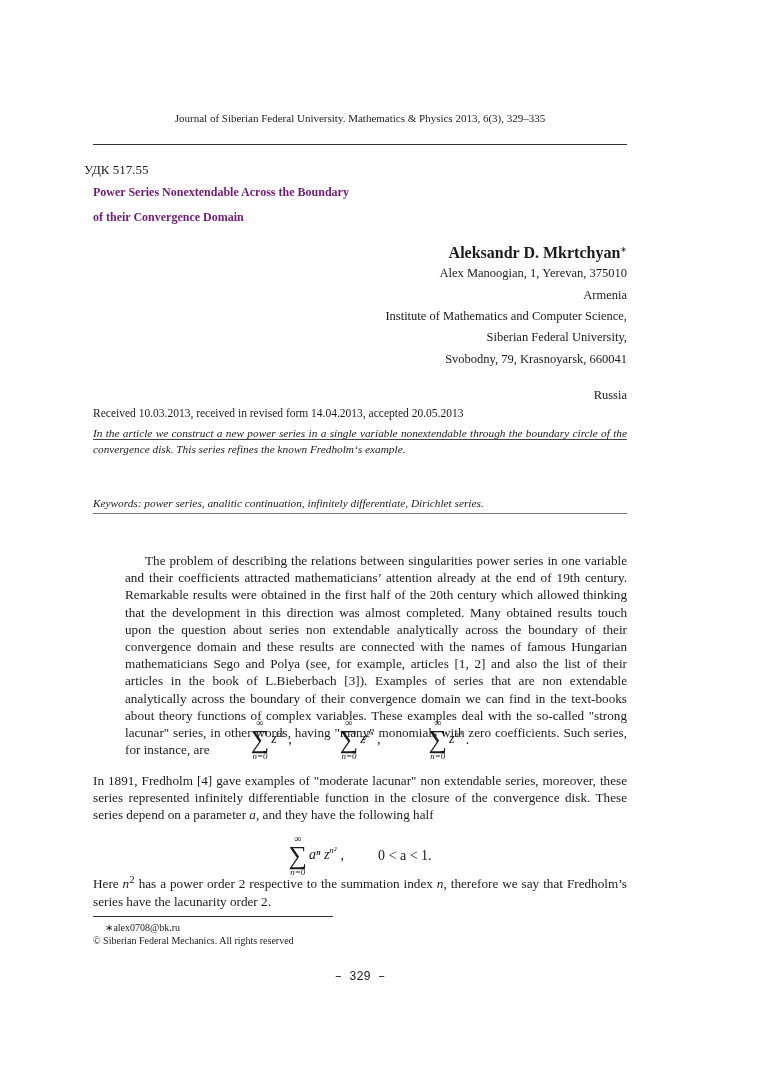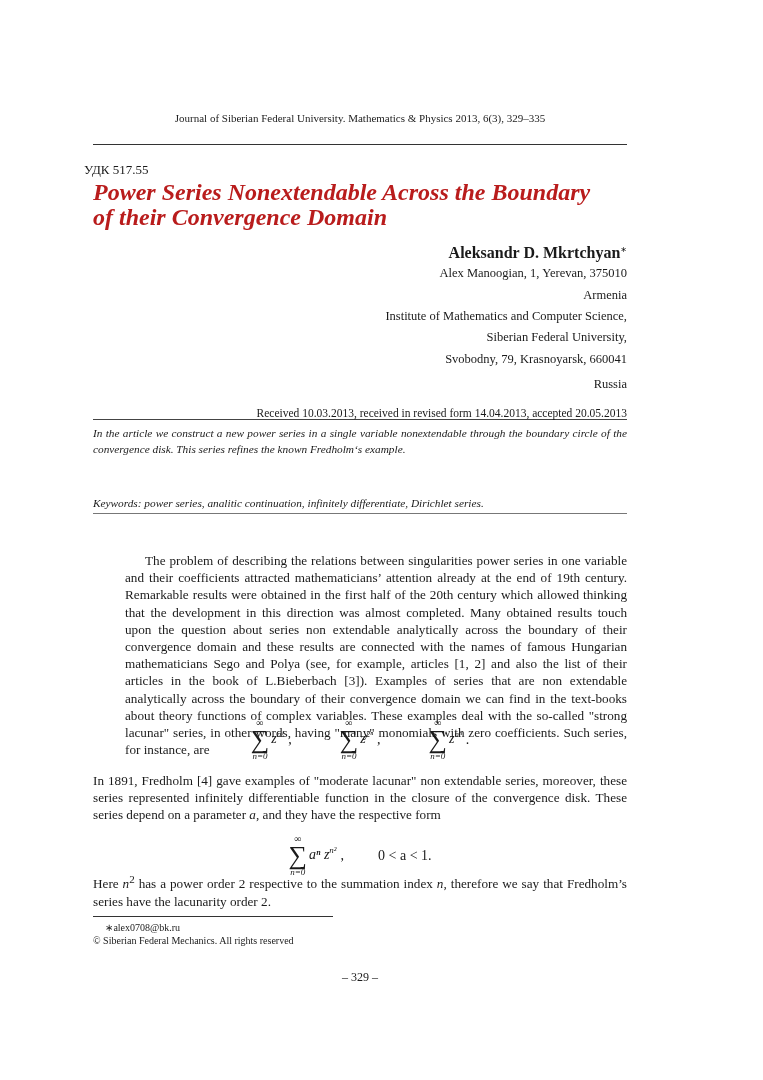--- a/index.html
+++ b/index.html
@@ -2,29 +2,29 @@
 <html><head>
 <meta charset="utf-8">
 <style>
   html, body { margin:0; padding:0; background:#fff; }
   body { width:763px; height:1080px; position:relative; overflow:hidden;
          font-family:"DejaVu Serif", "Liberation Serif", serif; color:#1a1a1a; }
   .abs { position:absolute; }
   .header { left:93px; top:112px; width:534px; text-align:center; font-size:11px; color:#222;
             border-bottom:1.3px solid #333; padding-bottom:20px; font-family:"Liberation Serif", serif; }
   .udk { left:84px; top:162px; font-size:13px; font-family:"Liberation Serif", serif; }
-  .title { left:93px; top:180px; font-size:24px; font-weight:bold; line-height:25px;
-           font-family:"Liberation Serif", serif; color:#b91c1c;font-style:italic; }
+  .title { left:93px; top:180px; font-size:12px; font-weight:bold; line-height:25px;
+           font-family:"Liberation Serif", serif; color:#701a75; }
   .author { right:136px; top:240px; text-align:right; font-family:"Liberation Serif", serif; }
   .author .name { font-size:16px; font-weight:bold; line-height:20px; }
   .author .name sup { font-size:8px; font-weight:normal; }
   .author .line { font-size:12.5px; line-height:21.3px; }
-  .author .country-last { margin-top:4px; }
-  .received { left:93px; top:407px; width:534px; text-align:right; font-size:11.5px;
-              font-family:"Liberation Serif", serif; border-bottom:1.3px solid #444; padding-bottom:0; }
+  .author .country-last { margin-top:15px; }
+  .received { left:93px; top:407px; width:534px; text-align:left; font-size:11.5px;
+              font-family:"Liberation Serif", serif; border-bottom:1.3px solid #444; padding-bottom:20px; }
   .abstract { left:93px; top:425px; width:534px; font-style:italic; font-size:11.3px; line-height:16.3px;
               font-family:"Liberation Serif", serif; text-align:justify; }
   .abstract p { margin:0; }
   .abstract p.indent { text-indent:20px; }
   .keywords { left:93px; top:497px; width:534px; font-style:italic; font-size:11.3px;
               font-family:"Liberation Serif", serif; border-bottom:1px solid #777; padding-bottom:4px; }
   .body-text { left:93px; width:534px; font-size:13.2px; line-height:17.2px; text-align:justify;
                font-family:"Liberation Serif", serif; }
   .body-text p { margin:0; }
   .p1 { top:552px; }
@@ -38,21 +38,21 @@
   .sigma-block .lim-top { font-size:10px; }
   .sigma-block .sigma { font-size:26px; line-height:24px; }
   .sigma-block .lim-bot { font-size:9px; font-style:italic; }
   .eq .term { font-style:italic; font-size:14px; margin-top:-4px; }
   .eq .term sup { font-size:9px; }
   .eq .punct { font-size:14px; margin-left:2px; }
   .cond { font-size:14px; margin-left:32px; }
   .footnote-rule { left:93px; top:916px; width:240px; border-top:1px solid #333; }
   .footnotes { left:93px; top:921px; font-size:10px; line-height:13px; font-family:"Liberation Serif", serif; }
   .footnotes .fn1 { padding-left:12px; }
-  .pagenum { left:93px; top:970px; width:534px; text-align:center; font-size:12px; font-family:Liberation Serif, serif; }
+  .pagenum { left:93px; top:970px; width:534px; text-align:center; font-size:12px; font-family:Liberation Mono, monospace; }
   i.m { font-style:italic; }
 </style>
 </head>
 <body>
 
 <div class="abs header">Journal of Siberian Federal University. Mathematics &amp; Physics 2013, 6(3), 329–335</div>
 
 <div class="abs udk">УДК 517.55</div>
 
 <div class="abs title">
@@ -106,21 +106,21 @@
       <span class="lim-top">∞</span>
       <span class="sigma">∑</span>
       <span class="lim-bot">n=0</span>
     </div>
     <span class="term"><span>z</span><sup>nⁿ</sup></span>
     <span class="punct">.</span>
   </div>
 </div>
 
 <div class="abs body-text p2">
-  <p><span>In 1891, Fredholm [4] gave examples of "moderate lacunar" non extendable series, moreover, these series represented infinitely differentiable function in the closure of the convergence disk. These series depend on a parameter </span><i class="m">a</i><span>, and they have the respective form</span></p>
+  <p><span>In 1891, Fredholm [4] gave examples of "moderate lacunar" non extendable series, moreover, these series represented infinitely differentiable function in the closure of the convergence disk. These series depend on a parameter </span><i class="m">a</i><span>, and they have the following half</span></p>
 </div>
 
 <div class="abs eq-row" style="top:834px;">
   <div class="eq">
     <div class="sigma-block">
       <span class="lim-top">∞</span>
       <span class="sigma">∑</span>
       <span class="lim-bot">n=0</span>
     </div>
     <span class="term"><span>aⁿ z</span><sup>n²</sup></span>

